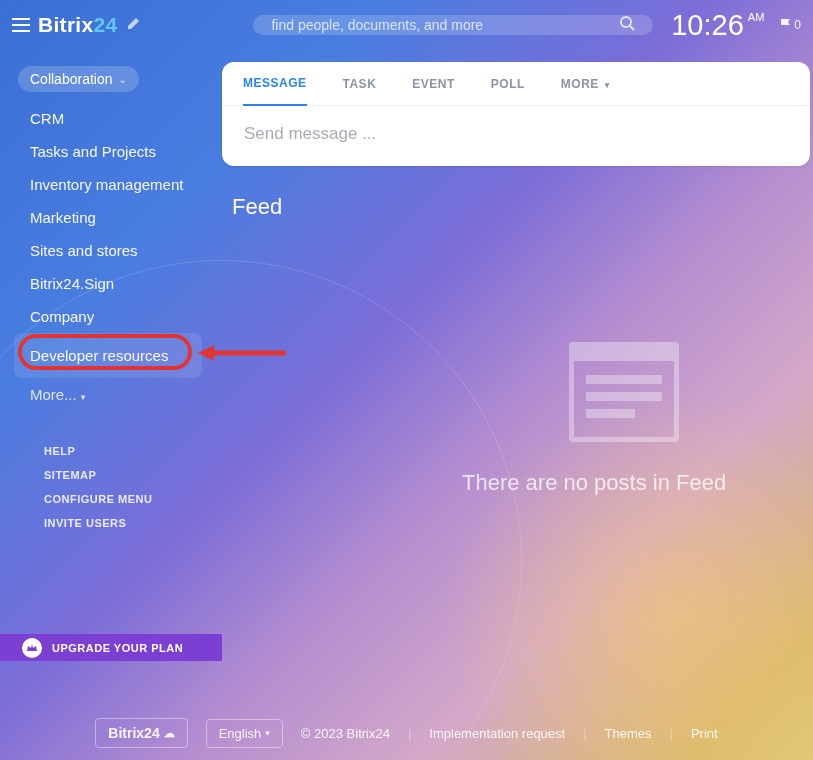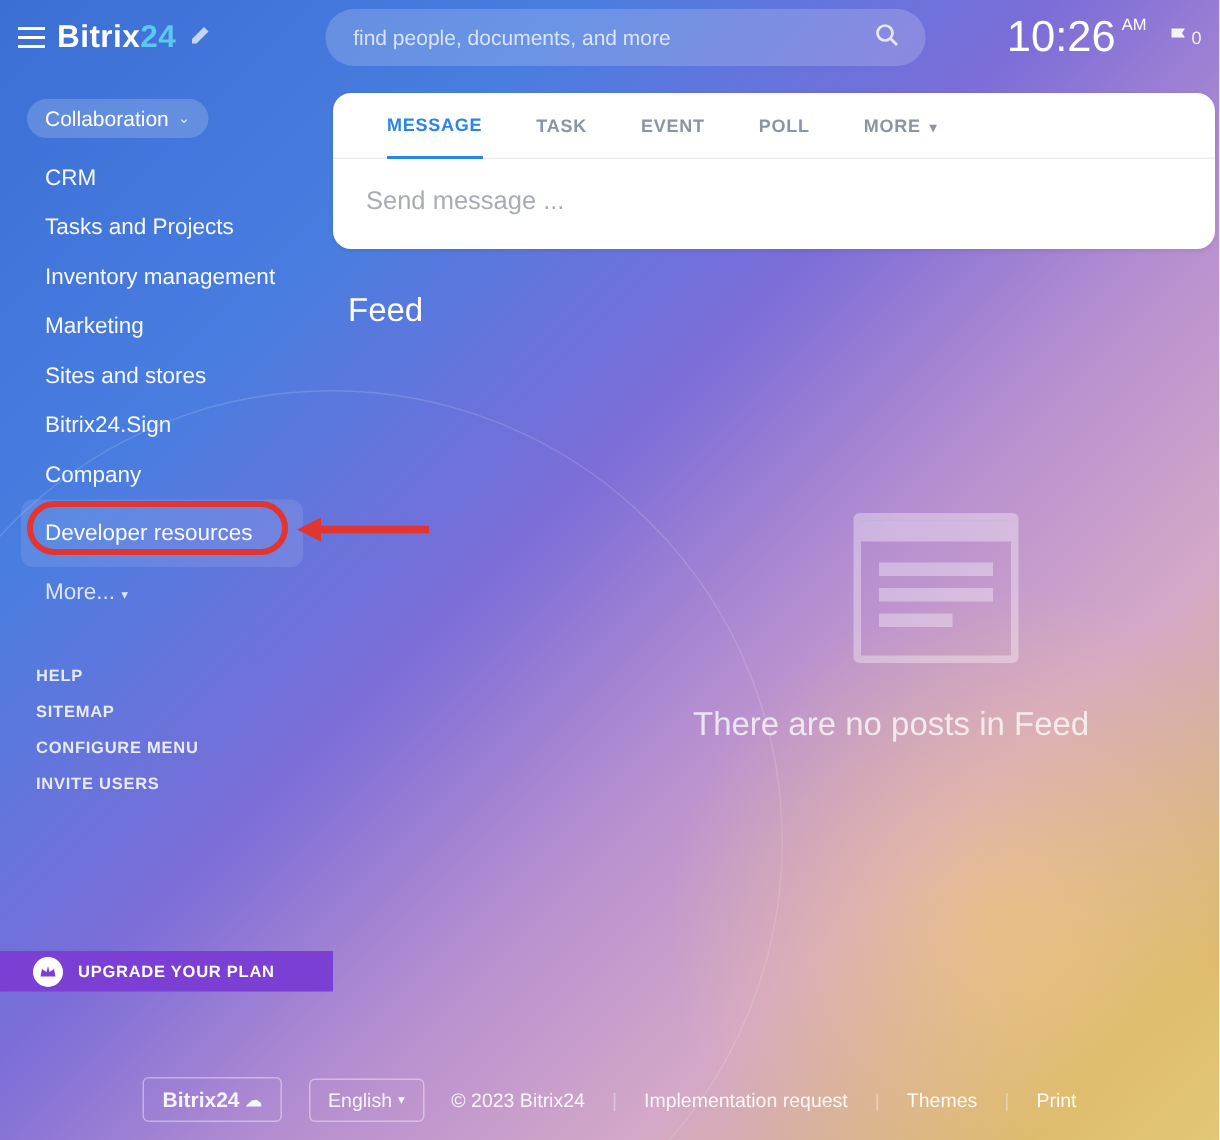--- a/index.html
+++ b/index.html
@@ -5,47 +5,47 @@
 * { margin: 0; padding: 0; box-sizing: border-box; font-family: -apple-system, BlinkMacSystemFont, "Segoe UI", Helvetica, Arial, sans-serif; }
 body { width: 813px; height: 760px; overflow: hidden; position: relative; }
 .bg { position: absolute; inset: 0; background: linear-gradient(135deg, #3b6fd4 0%, #4a7de0 25%, #7c6dd8 45%, #b58ed0 60%, #d4a8c8 75%, #d8b870 92%, #e0c878 100%); z-index: 0; }
 .bg::before { content: ""; position: absolute; width: 600px; height: 600px; border-radius: 50%; border: 1px solid rgba(255,255,255,0.15); left: -80px; top: 260px; }
 .bg::after { content: ""; position: absolute; width: 450px; height: 450px; border-radius: 50%; background: radial-gradient(circle, rgba(255,210,100,0.45) 0%, rgba(255,210,100,0) 70%); right: -80px; bottom: -80px; }
 .top-bar { position: relative; z-index: 2; height: 50px; display: flex; align-items: center; padding: 0 12px; color: #fff; }
 .menu-icon { cursor: pointer; display: inline-flex; margin-right: 8px; }
 .logo { font-size: 21px; font-weight: 600; letter-spacing: 0.3px; }
 .logo .b24 { color: #5ec6f2; font-weight: 600; }
 .pencil-icon { margin-left: 10px; opacity: 0.7; cursor: pointer; }
-.search-box { margin-left: 76px; background: rgba(255,255,255,0.18); border-radius: 22px; height: 38px; width: 400px; display: flex; align-items: center; padding: 0 18px; cursor: text; }
+.search-box { margin-left: 112px; background: rgba(255,255,255,0.18); border-radius: 22px; height: 20px; width: 400px; display: flex; align-items: center; padding: 0 18px; cursor: text; }
 .search-box input { background: transparent; border: none; outline: none; color: #fff; font-size: 14px; flex: 1; }
 .search-box input::placeholder { color: rgba(255,255,255,0.75); }
 .search-icon { opacity: 0.8; }
 .clock { margin-left: auto; font-size: 29px; font-weight: 300; display: flex; align-items: flex-start; }
 .clock .ampm { font-size: 11px; margin-left: 4px; margin-top: 2px; align-self: flex-start; }
 .flag { margin-left: 16px; font-size: 12px; opacity: 0.9; display: flex; align-items: center; gap: 2px; }
 .sidebar { position: absolute; left: 0; top: 60px; width: 210px; z-index: 2; color: #fff; }
 .collab-pill { margin: 6px 0 10px 18px; background: rgba(255,255,255,0.18); border-radius: 14px; padding: 5px 12px; display: inline-flex; align-items: center; font-size: 14px; cursor: pointer; }
 .collab-pill .chev { margin-left: 6px; font-size: 10px; opacity: 0.8; }
 .nav-item { padding: 8px 0 8px 30px; font-size: 15px; cursor: pointer; color: rgba(255,255,255,0.95); }
 .nav-group { padding: 8px 0 8px 30px; font-size: 15px; color: rgba(255,255,255,0.7); cursor: pointer; display: flex; align-items: center; }
 .nav-group .chev { margin-left: 8px; font-size: 11px; }
 .sub-block { background: rgba(255,255,255,0.10); border-radius: 8px; margin: 0 8px 0 14px; padding: 6px 0; }
 .sub-block .nav-group { padding-left: 16px; }
 .sub-item { padding: 8px 0 8px 16px; font-size: 15px; cursor: pointer; color: rgba(255,255,255,0.95); }
 .market-highlight { position: absolute; left: 18px; top: 334px; width: 174px; height: 36px; border: 4px solid #e03530; border-radius: 18px; z-index: 5; pointer-events: none; }
 .arrow { position: absolute; left: 198px; top: 343px; z-index: 5; pointer-events: none; }
 .more-dots { color: rgba(255,255,255,0.8); font-size: 15px; padding: 8px 0 8px 30px; cursor: pointer; }
 .footer-links { margin-top: 28px; }
-.footer-link { padding: 6px 0 6px 24px; font-size: 11px; font-weight: 600; letter-spacing: 0.5px; color: rgba(255,255,255,0.85); cursor: pointer; }
+.footer-link { padding: 6px 0 6px 44px; font-size: 11px; font-weight: 600; letter-spacing: 0.5px; color: rgba(255,255,255,0.85); cursor: pointer; }
 .upgrade-bar { position: absolute; left: 0; top: 634px; width: 222px; background: #7b3fd4; height: 27px; display: flex; align-items: center; padding-left: 22px; cursor: pointer; z-index: 2; }
 .upgrade-bar .crown { width: 20px; height: 20px; background: #fff; border-radius: 50%; display: flex; align-items: center; justify-content: center; margin-right: 10px; }
 .upgrade-bar .txt { font-size: 11px; font-weight: 700; letter-spacing: 0.5px; color: #fff; }
 .main { position: absolute; left: 222px; top: 62px; right: 0; z-index: 2; }
 .compose { background: #fff; border-radius: 12px; width: 588px; overflow: hidden; box-shadow: 0 1px 3px rgba(0,0,0,0.08); }
-.compose-tabs { display: flex; align-items: center; border-bottom: 1px solid #eceef2; padding: 0 36px; height: 44px; }
+.compose-tabs { display: flex; align-items: center; border-bottom: 1px solid #eceef2; padding: 0 21px; height: 44px; }
 .compose-tab { font-size: 12px; font-weight: 600; letter-spacing: 0.5px; color: #8b94a4; padding: 14px 0; margin-right: 36px; cursor: pointer; }
 .compose-tab.active { color: #2a84e9; border-bottom: 2px solid #2a84e9; margin-bottom: -1px; }
 .compose-tab .chev { font-size: 9px; margin-left: 3px; }
 .compose-body { padding: 18px 22px 22px; font-size: 17px; color: #a7acb5; cursor: text; }
 .feed-title { color: #fff; font-size: 22px; font-weight: 400; margin: 28px 0 0 10px; }
 .empty-state { position: absolute; left: 300px; top: 280px; text-align: center; color: rgba(255,255,255,0.75); }
 .empty-icon { width: 110px; height: 100px; border: 5px solid rgba(255,255,255,0.35); border-radius: 4px; margin: 0 auto 28px; padding: 12px; display: flex; flex-direction: column; gap: 8px; }
 .empty-icon .hdr { height: 14px; background: rgba(255,255,255,0.35); margin: -12px -12px 6px -12px; }
 .empty-icon .line { height: 9px; background: rgba(255,255,255,0.35); }
 .empty-icon .line.short { width: 65%; }

